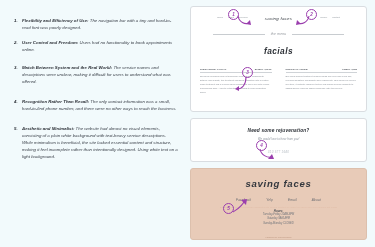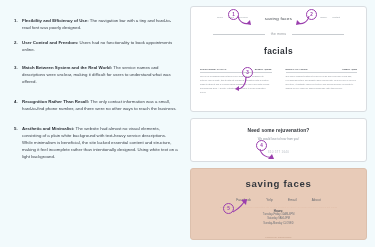--- a/index.html
+++ b/index.html
@@ -2,21 +2,21 @@
 <html><head>
 <meta charset="utf-8">
 <style>
   * { box-sizing: border-box; margin: 0; padding: 0; }
   html, body {
     width: 375px; height: 247px;
     background: #f2fafc;
     font-family: "Liberation Sans", sans-serif;
     overflow: hidden;
   }
-  .page { position: relative; width: 375px; height: 247px; display: flex; }
+  .page { position: relative; width: 375px; height: 247px; display: flex; font-style: italic; }
 
   
   .findings {
     width: 190px; height: 247px;
     padding: 17px 12px 6px 14px;
   }
   .finding {
     display: flex;
     font-size: 4.35px;
     line-height: 1.62;

